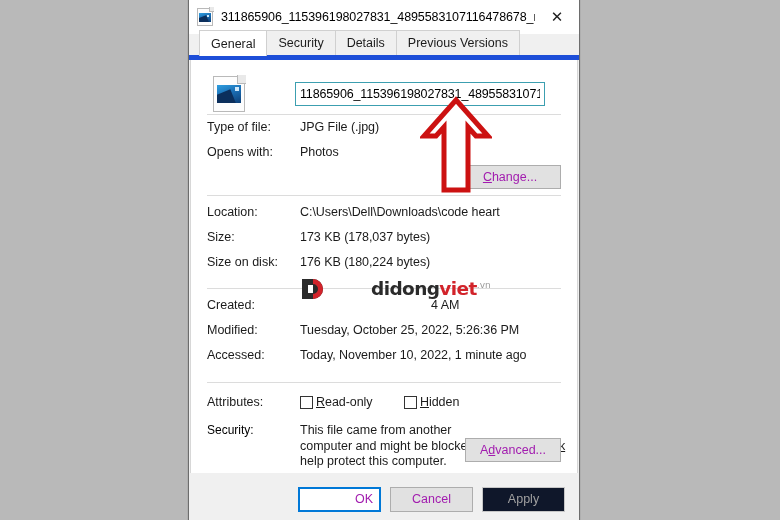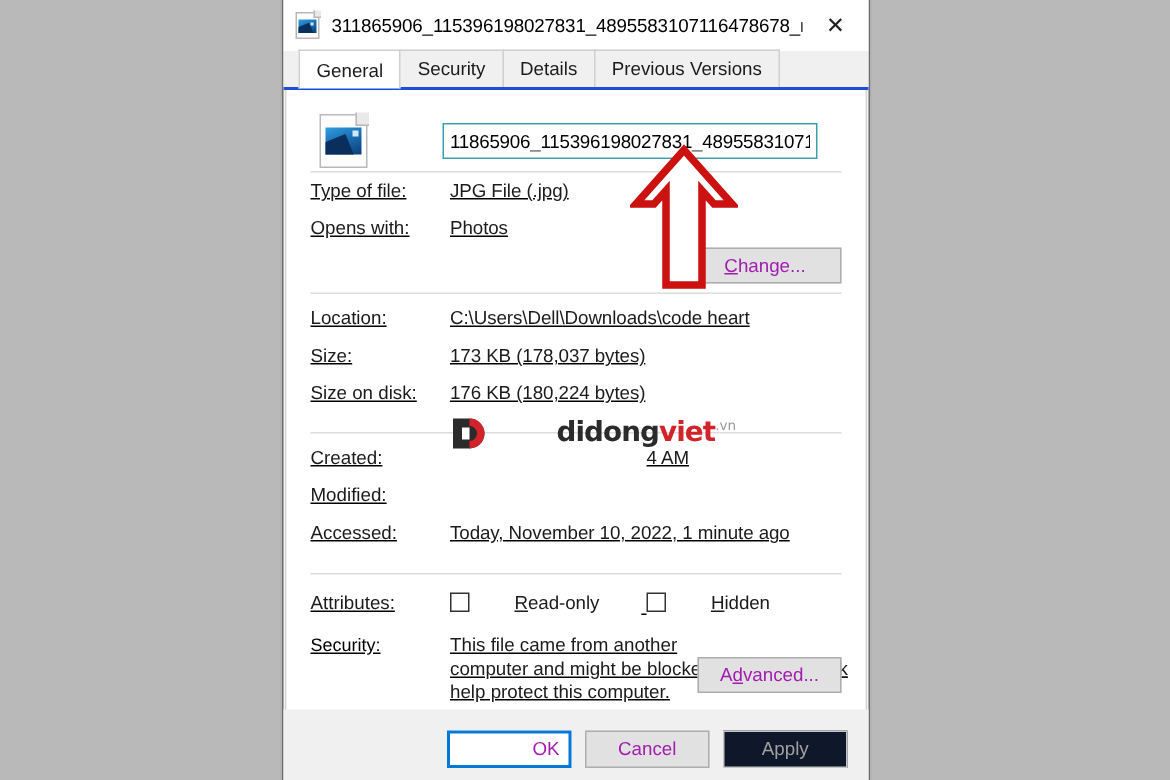--- a/index.html
+++ b/index.html
@@ -69,21 +69,21 @@
   }
 
   
   #tabstrip {
     position: relative;
     height: 26px;
     background: #f0f0f0;
     padding-left: 10px;
     display: flex;
     align-items: flex-end;
-    border-bottom: 2px solid #1d4ed8;
+    border-bottom: 5px solid #1d4ed8;
   }
   .tab {
     height: 25px;
     padding: 0 11px;
     display: flex;
     align-items: center;
     font-size: 12.5px;
     color: #1b1b1b;
     background: #f0f0f0;
     border: 1px solid #d0d0d0;
@@ -141,21 +141,21 @@
     margin-right: 16px;
   }
 
   hr.sep {
     border: none;
     border-top: 1px solid #dcdcdc;
     margin: 0 16px;
   }
 
   
-  .section { padding: 0 16px; text-decoration: underline; }
+  .section { padding: 0 16px; }
   .row {
     display: flex;
     align-items: flex-start;
     min-height: 25px;
     padding-top: 5px;
   }
   .row .label {
     width: 93px;
     flex: 0 0 93px;
     font-size: 12.5px;
@@ -185,23 +185,23 @@
   #change-btn {
     position: absolute;
     right: 0px;
     top: 0px;
     width: 102px;
   }
 
   #attributes-row { padding-top: 7px; }
   .chk-wrap {
     display: inline-flex;
+    align-items: center;
     margin-right: 28px;
     cursor: default;
-    gap: 27px;
   }
   .chk {
     width: 13px;
     height: 13px;
     border: 1px solid #333;
     background: #fff;
     margin-right: 3px;
     flex: 0 0 auto;
   }
   .chk-lbl { font-size: 12.5px; color: #1b1b1b; }
@@ -397,20 +397,21 @@
 
     <hr class="sep" style="margin-top:13px;">
 
     <div class="section" style="padding-top:4px;">
       <div class="row">
         <div class="label">Created:</div>
         <div class="value" style="padding-left:131px;">4 AM</div>
       </div>
       <div class="row">
         <div class="label">Modified:</div>
+        <div class="value">Tuesday, October 25, 2022, 5:26:36 PM</div>
       </div>
       <div class="row">
         <div class="label">Accessed:</div>
         <div class="value">Today, November 10, 2022, 1 minute ago</div>
       </div>
     </div>
 
     <hr class="sep" style="margin-top:14px;">
 
     <div class="section" id="attributes-row">

